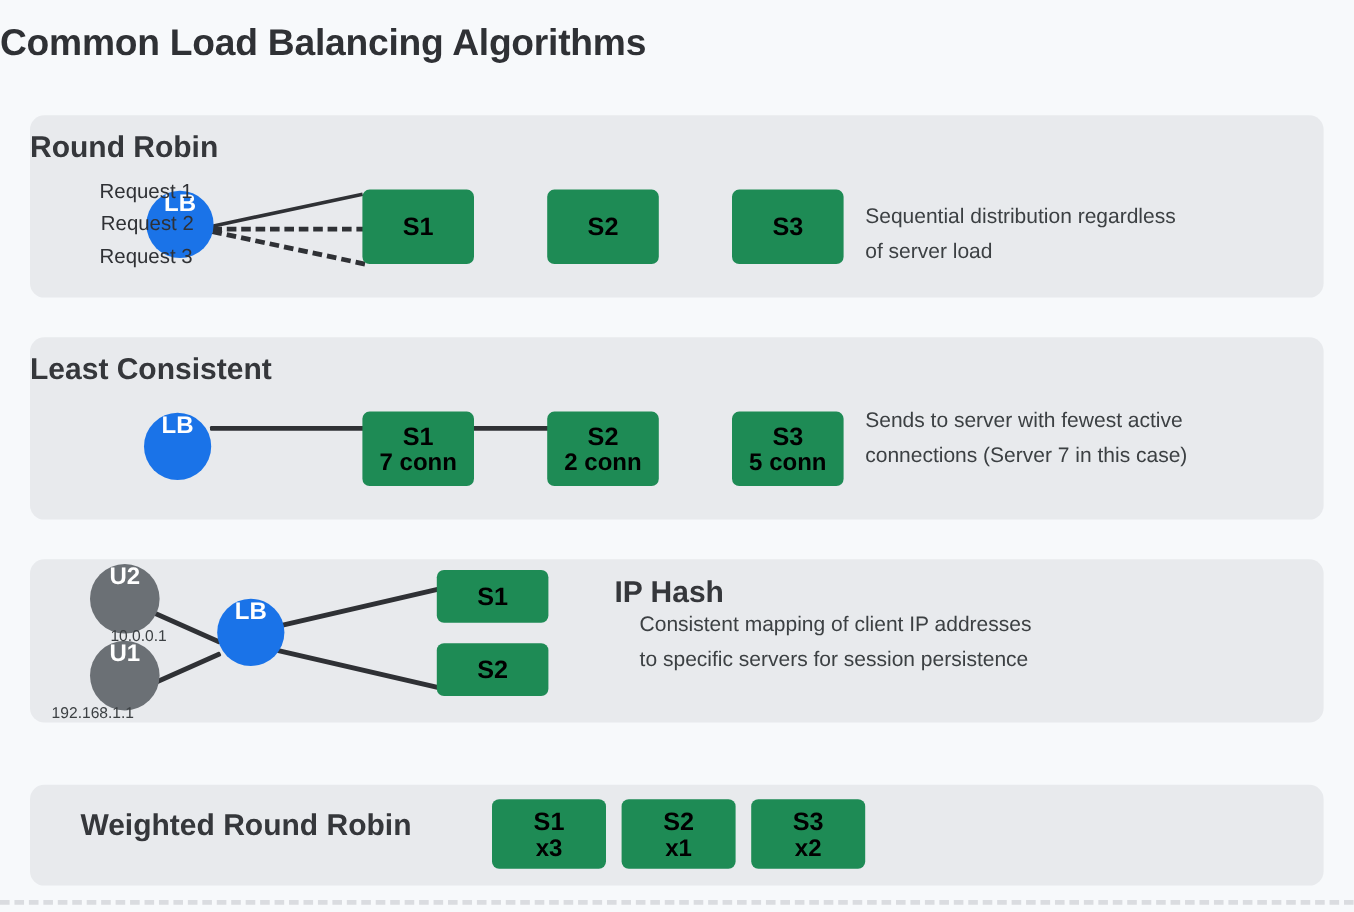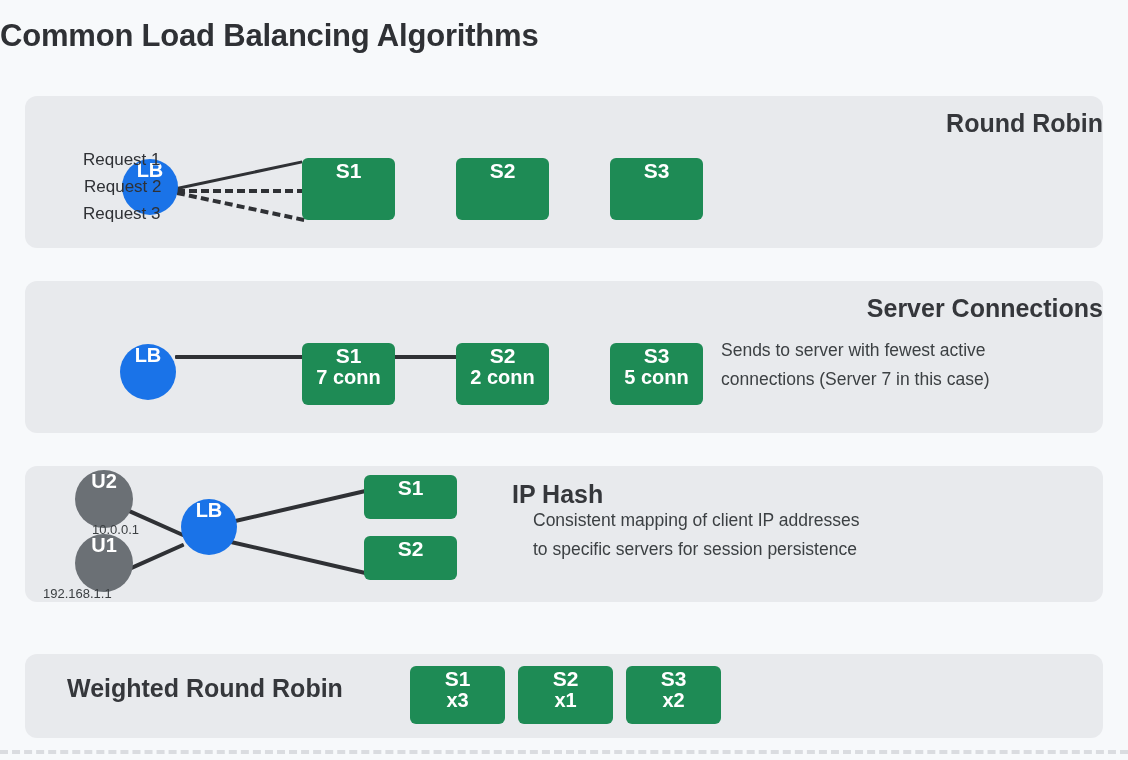--- a/index.html
+++ b/index.html
@@ -19,42 +19,42 @@
   .panel{
     position:absolute;
     background:#e8eaed;
     border-radius:12px;
   }
   .panel-title{
     position:absolute;
     font-size:25px;font-weight:bold;color:#35373b;
     white-space:nowrap;
   }
-  .panel-title.centered{left:0;width:100%;text-align:right;}
+  .panel-title.centered{left:0;width:100%;text-align:left;}
   .desc{
     position:absolute;
     font-size:17.5px;line-height:29px;color:#3c4043;
     white-space:pre-line;
   }
   .node{
     position:absolute;
     border-radius:50%;
     display:flex;align-items:flex-start;justify-content:center;
     color:#ffffff;font-size:20px;font-weight:bold;
     z-index:3;
   }
   .node.lb{background:#1a73e8;}
   .node.user{background:#6b7075;}
   .srv{
     position:absolute;
     background:#1e8b55;
     border-radius:6px;
     display:flex;flex-direction:column;
-    align-items:center;justify-content:flex-start;
-    color:#ffffff;
+    align-items:center;justify-content:center;
+    color:#000000;
     z-index:3;
   }
   .srv .srv-name{font-size:21px;font-weight:bold;line-height:25px;}
   .srv .srv-sub{font-size:20px;font-weight:bold;line-height:19px;}
   .ip-label{
     position:absolute;
     font-size:13px;color:#3c4043;
     white-space:nowrap;z-index:4;
   }
   .edge{position:absolute;transform-origin:0 50%;z-index:2;}
@@ -98,25 +98,27 @@
   <div class="srv" style="left:277px;top:62px;width:93px;height:62px;">
     <span class="srv-name">S1</span>
   </div>
   <div class="srv" style="left:431px;top:62px;width:93px;height:62px;">
     <span class="srv-name">S2</span>
   </div>
   <div class="srv" style="left:585px;top:62px;width:93px;height:62px;">
     <span class="srv-name">S3</span>
   </div>
 
+  <div class="desc" style="left:696px;top:70px;width:360px;">Sequential distribution regardless
+of server load</div>
 </div>
 
 <div class="panel" style="left:25px;top:281px;width:1078px;height:152px;">
 
-  <div class="panel-title centered" style="top:13px;">Server Connections</div>
+  <div class="panel-title centered" style="top:13px;">Least Consistent</div>
 
   <div class="node lb" style="left:95px;top:63px;width:56px;height:56px;">
     <span>LB</span>
   </div>
 
   <div class="link" style="left:150px;top:74px;width:283px;"></div>
 
   <div class="srv" style="left:277px;top:62px;width:93px;height:62px;">
     <span class="srv-name">S1</span>
     <span class="srv-sub">7 conn</span>

